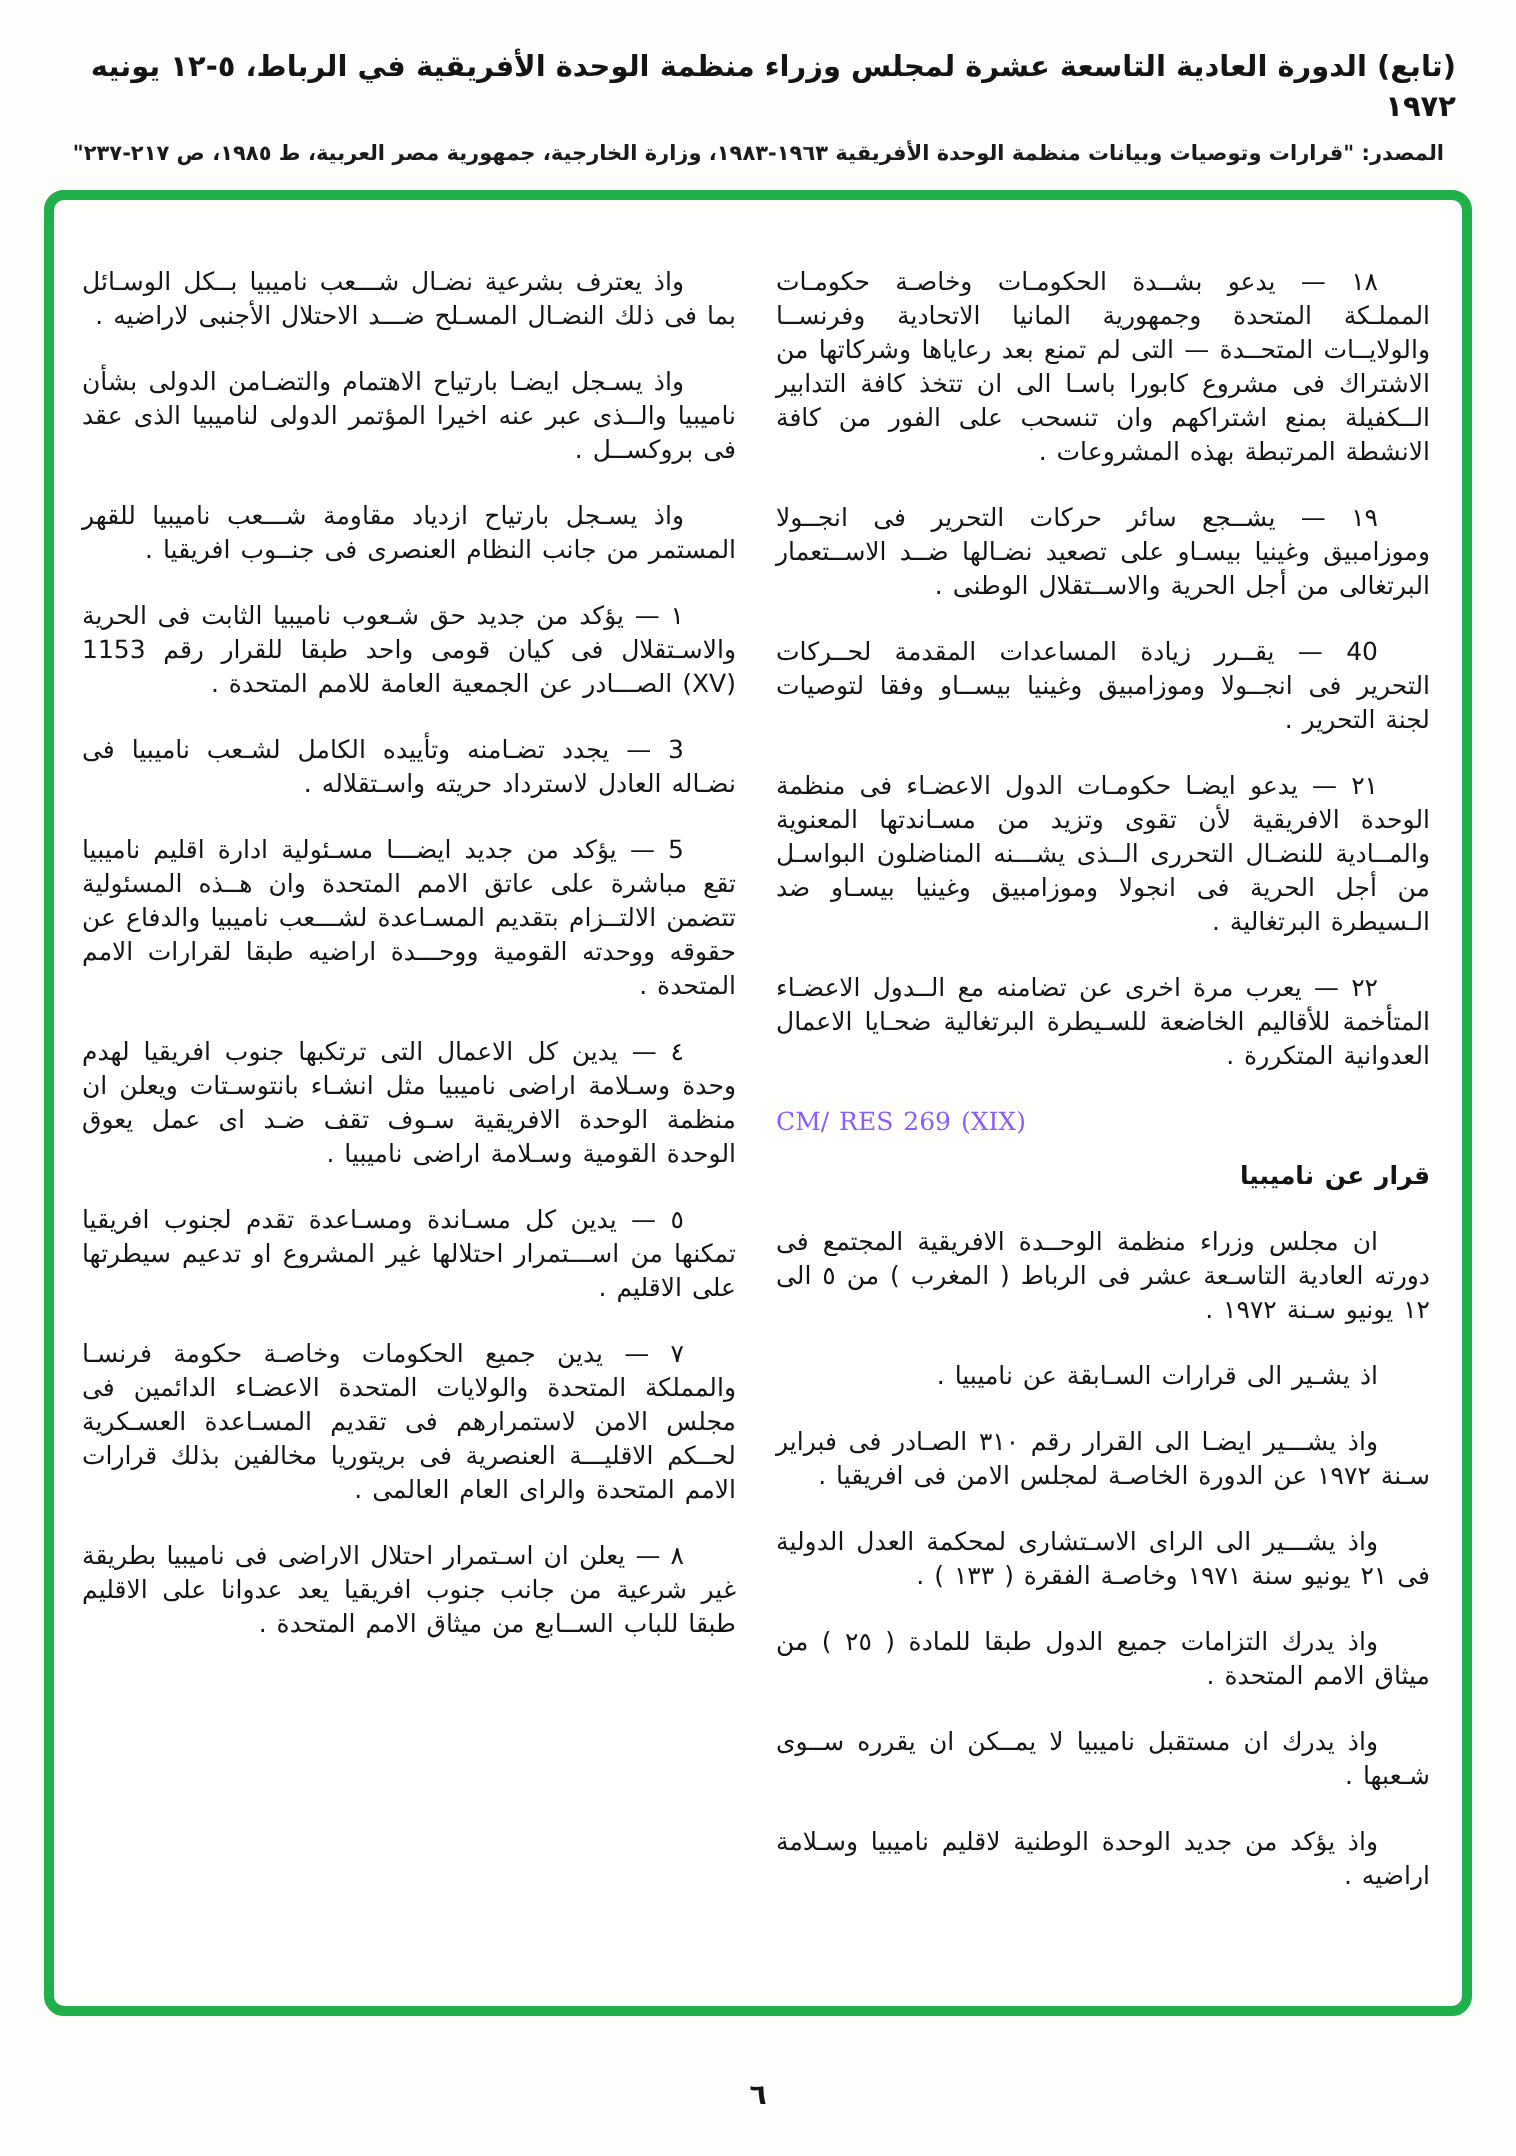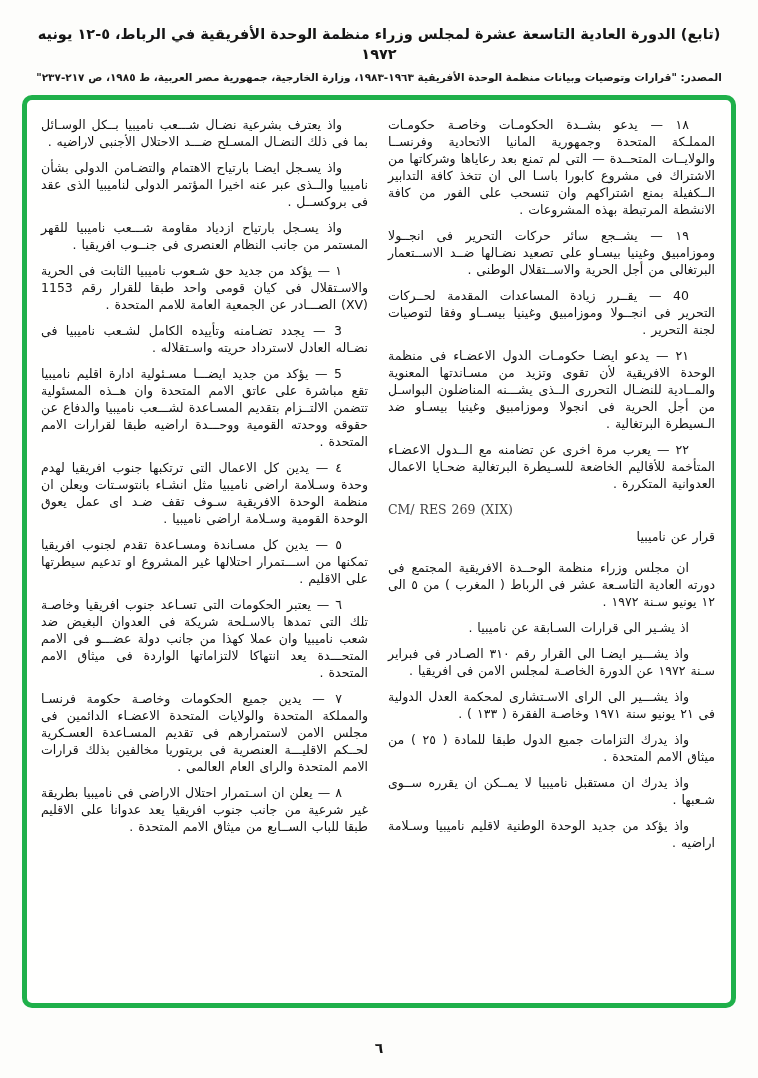--- a/index.html
+++ b/index.html
@@ -7,21 +7,21 @@
     width: 758px; height: 1078px;
     background: #fdfdfb;
     font-family: "DejaVu Sans", sans-serif;
     color: #141414;
     position: relative;
     overflow: hidden;
   }
   .page { position: absolute; inset: 0; }
 
   
-  .header { position: absolute; top: 24px; left: 0; right: 0; text-align: center; direction: rtl; }
+  .header { position: absolute; top: 24px; left: 0; right: 0; direction: rtl; }
   .header .title {
     font-size: 14.5px; font-weight: bold; letter-spacing: 0;
     padding: 0 30px; line-height: 1.4;
   }
   .header .source {
     margin-top: 5px; font-size: 10.5px; font-weight: bold; color: #1a1a1a;
     padding: 0 36px; line-height: 1.4;
   }
 
   
@@ -37,35 +37,35 @@
     direction: rtl;
     display: flex; flex-direction: row; 
     gap: 20px;
     padding: 16px 16px 0 14px;
     height: 100%;
     box-sizing: border-box;
   }
   .col { flex: 1 1 0; min-width: 0; }
 
   .col p {
-    margin: 0 0 9px 0;
+    margin: 16px 0 9px 0;
     font-size: 12.5px; line-height: 1.36;
     text-align: justify;
     text-indent: 26px; 
     word-spacing: 1px;
   }
   .res-ref {
     direction: ltr; text-align: left;
     font-family: "DejaVu Serif", "Liberation Serif", serif;
-    font-size: 13.5px; color: #404040;
+    font-size: 13.5px; color: #8b5cf6;
     margin: 14px 0 6px 0;
     text-indent: 0 !important;
   }
   .res-title {
-    text-align: center; font-weight: normal; font-size: 14.5px;
+    text-align: center; font-weight: bold; font-size: 14.5px;
     margin: 10px 0 14px 0 !important;
     text-indent: 0 !important;
   }
 
   
   .footer {
     position: absolute; bottom: 22px; left: 0; right: 0;
     text-align: center; font-size: 14px; font-weight: bold;
   }
 </style>
@@ -101,21 +101,20 @@
 
       <div class="col">
         <p>واذ يعترف بشرعية نضـال شـــعب ناميبيا بــكل الوسـائل بما فى ذلك النضـال المسـلح ضـــد الاحتلال الأجنبى لاراضيه .</p>
         <p>واذ يسـجل ايضـا بارتياح الاهتمام والتضـامن الدولى بشأن ناميبيا والــذى عبر عنه اخيرا المؤتمر الدولى لناميبيا الذى عقد فى بروكســل .</p>
         <p>واذ يسـجل بارتياح ازدياد مقاومة شـــعب ناميبيا للقهر المستمر من جانب النظام العنصرى فى جنــوب افريقيا .</p>
         <p>١ — يؤكد من جديد حق شـعوب ناميبيا الثابت فى الحرية والاسـتقلال فى كيان قومى واحد طبقا للقرار رقم 1153 (XV) الصـــادر عن الجمعية العامة للامم المتحدة .</p>
         <p>3 — يجدد تضـامنه وتأييده الكامل لشـعب ناميبيا فى نضـاله العادل لاسترداد حريته واسـتقلاله .</p>
         <p>5 — يؤكد من جديد ايضـــا مسـئولية ادارة اقليم ناميبيا تقع مباشرة على عاتق الامم المتحدة وان هــذه المسئولية تتضمن الالتــزام بتقديم المسـاعدة لشـــعب ناميبيا والدفاع عن حقوقه ووحدته القومية ووحـــدة اراضيه طبقا لقرارات الامم المتحدة .</p>
         <p>٤ — يدين كل الاعمال التى ترتكبها جنوب افريقيا لهدم وحدة وسـلامة اراضى ناميبيا مثل انشـاء بانتوسـتات ويعلن ان منظمة الوحدة الافريقية سـوف تقف ضـد اى عمل يعوق الوحدة القومية وسـلامة اراضى ناميبيا .</p>
         <p>٥ — يدين كل مسـاندة ومسـاعدة تقدم لجنوب افريقيا تمكنها من اســـتمرار احتلالها غير المشروع او تدعيم سيطرتها على الاقليم .</p>
-        <p>٦ — يعتبر الحكومات التى تسـاعد جنوب افريقيا وخاصـة تلك التى تمدها بالاسـلحة شريكة فى العدوان البغيض ضد شعب ناميبيا وان عملا كهذا من جانب دولة عضـــو فى الامم المتحـــدة يعد انتهاكا لالتزاماتها الواردة فى ميثاق الامم المتحدة .</p>
         <p>٧ — يدين جميع الحكومات وخاصـة حكومة فرنسـا والمملكة المتحدة والولايات المتحدة الاعضـاء الدائمين فى مجلس الامن لاستمرارهم فى تقديم المسـاعدة العسـكرية لحــكم الاقليـــة العنصرية فى بريتوريا مخالفين بذلك قرارات الامم المتحدة والراى العام العالمى .</p>
         <p>٨ — يعلن ان اسـتمرار احتلال الاراضى فى ناميبيا بطريقة غير شرعية من جانب جنوب افريقيا يعد عدوانا على الاقليم طبقا للباب الســابع من ميثاق الامم المتحدة .</p>
       </div>
 
     </div>
   </div>
 
   <div class="footer">٦</div>
 
 </div>

